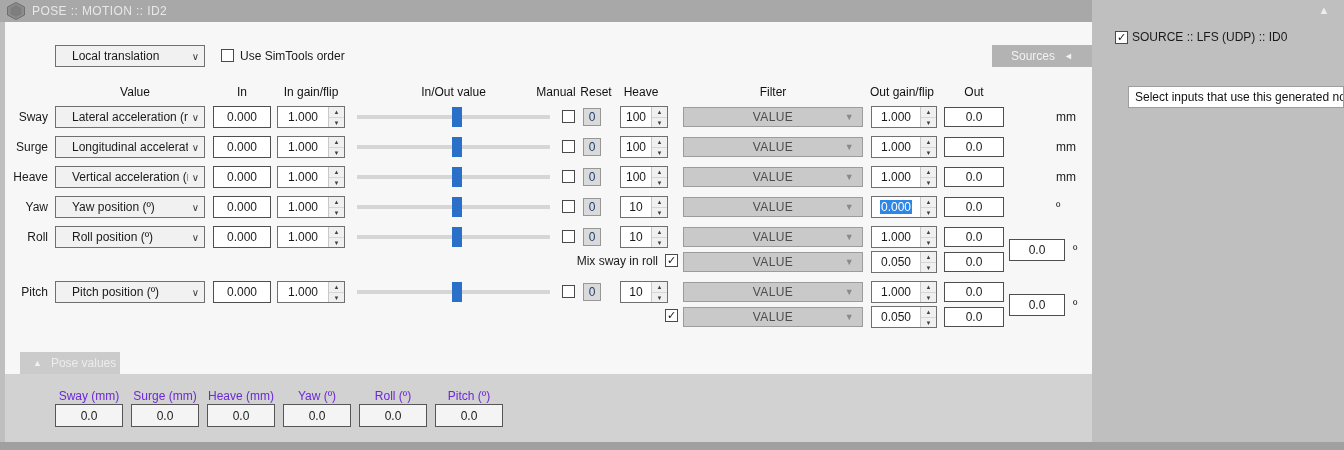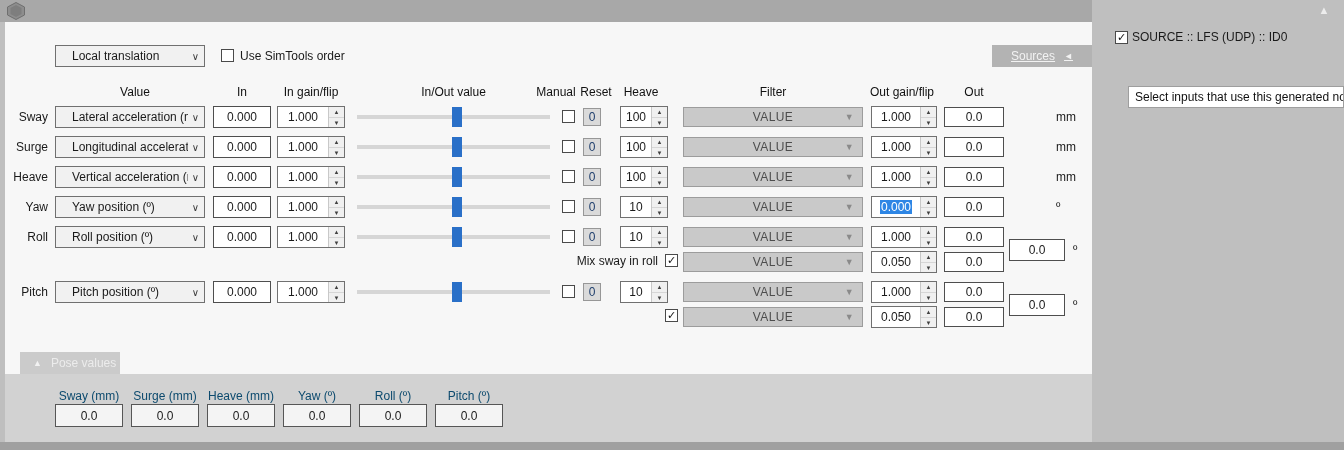--- a/index.html
+++ b/index.html
@@ -54,39 +54,40 @@
   .c-out    { position:absolute; left:939px; width:60px; top:1px; height:20px; }
   .c-unit   { position:absolute; left:1007px; line-height:22px;margin-left:44px; }
   .m-label  { position:absolute; left:470px; width:183px; text-align:right; line-height:20px; }
   .m-check  { position:absolute; left:660px; top:3px; }
   .cmb-out  { position:absolute; left:1009px; width:56px; height:22px; }
   .cmb-unit { position:absolute; left:1073px; line-height:22px; }
 
   
   .pose-tab { left:20px; top:352px; width:100px; height:22px; background:#cbcbcb; color:#ececec; display:flex; align-items:center; gap:9px; padding-left:13px; }
   .pose-tab .tri { font-size:9px; color:#f2f2f2; }
-  .pose-label { top:389px; height:14px; text-align:center; color:#0c4a6e; }
+  .pose-label { top:389px; height:14px; text-align:center; color:#6d28d9; }
   .pose-box { top:404px; width:68px; height:23px; background:#f4f4f4; border:1px solid #565656; display:flex; align-items:center; justify-content:center; }
 
   
   .rp-collapse { left:1314px; top:4px; width:20px; height:14px; color:#ededed; font-size:11px; text-align:center; }
   .rp-checkrow { left:1115px; top:30px; height:14px; display:flex; align-items:center; gap:4px; }
   .tooltip { left:1128px; top:86px; width:216px; height:22px; background:#fff; border:1px solid #9e9e9e; display:flex; align-items:center; padding:0 0 0 6px; white-space:nowrap; overflow:hidden; color:#111; }
 
-  .src-btn { left:992px; top:45px; width:100px; height:22px; background:#b3b3b3; color:#f2f2f2; display:flex; align-items:center; justify-content:center; gap:9px;text-decoration:underline; }
+  .src-btn { left:992px; top:45px; width:100px; height:22px; background:#b3b3b3; color:#f2f2f2; display:flex; align-items:center; justify-content:center; gap:9px; }
   .src-btn .arr { font-size:9px; }
 </style>
 </head>
 <body>
 
 <div class="abs titlebar">
   <svg class="abs" style="left:6px;top:2px" width="20" height="18" viewBox="0 0 20 18">
     <polygon points="10,0.5 18.5,5 18.5,13 10,17.5 1.5,13 1.5,5" fill="#8d8d8d" stroke="#6f6f6f" stroke-width="1"></polygon>
     <polygon points="10,3 15.5,6 15.5,12 10,15 4.5,12 4.5,6" fill="#7e7e7e"></polygon>
   </svg>
+  <div class="ttl">POSE :: MOTION :: ID2</div>
 </div>
 <div class="abs main-panel"></div>
 <div class="abs pose-section"></div>
 <div class="abs bottombar"></div>
 
 <div class="abs combo" style="left:55px;top:45px;width:150px">
   <span class="ctext">Local translation</span>
   <span class="chev">∨</span>
 </div>
 <div class="abs check" style="left:221px;top:49px"></div>

